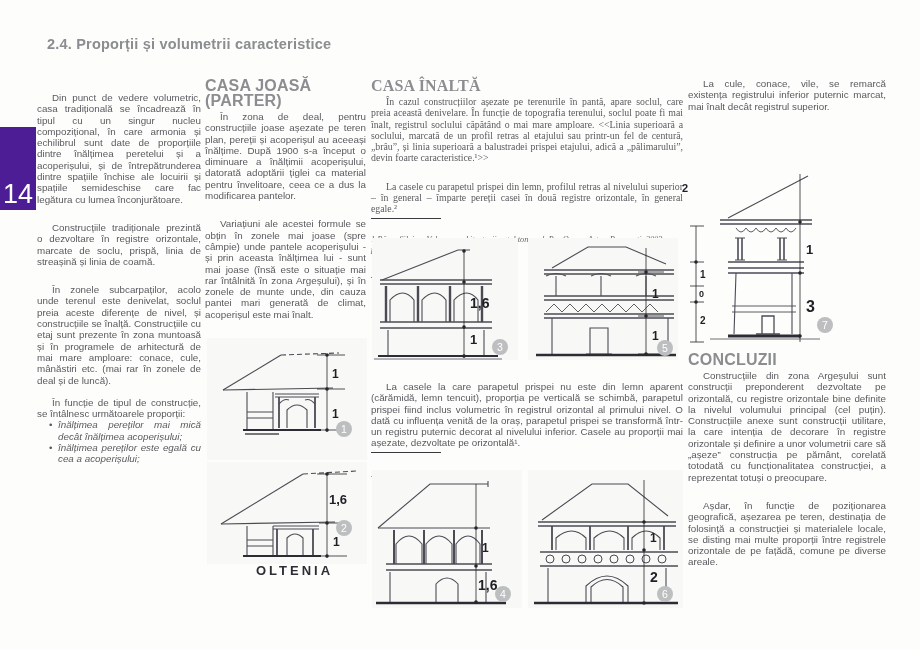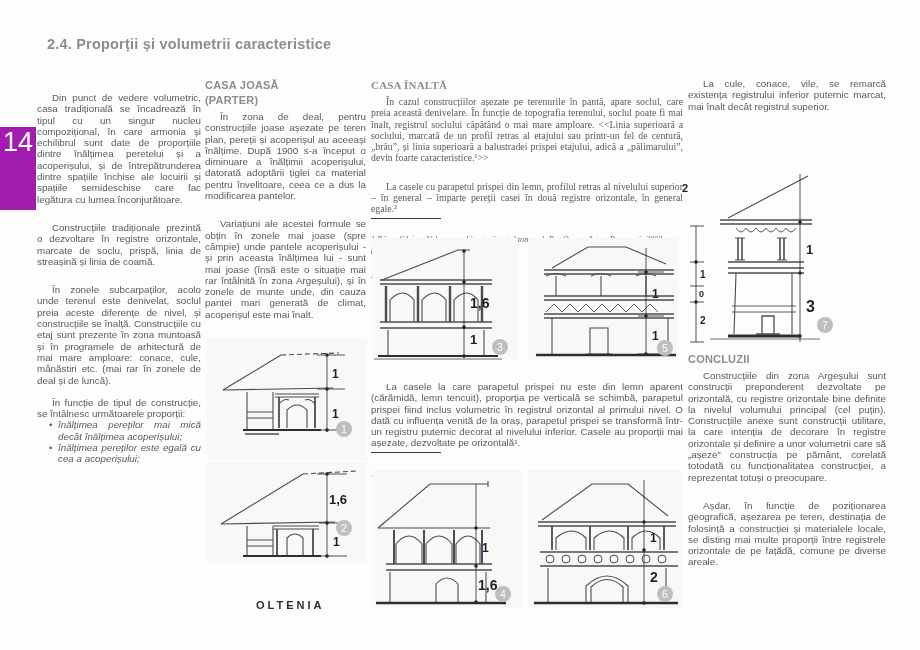--- a/index.html
+++ b/index.html
@@ -3,49 +3,49 @@
 <meta charset="utf-8">
 <style>
   * { margin:0; padding:0; box-sizing:border-box; }
   html,body { background:#ffffff; }
   body { font-family:"Liberation Sans", sans-serif; }
   #page { position:relative; width:920px; height:650px; background:#fdfdfc; overflow:hidden; }
 
   .page-title { position:absolute; left:47px; top:36px; font-size:14.5px; font-weight:bold;
                 color:#8b8d90; letter-spacing:.2px; }
 
-  .page-tab { position:absolute; left:0; top:127px; width:36px; height:83px; background:#a21caf;
-              color:#ffffff; display:flex; align-items:flex-start; justify-content:center;
+  .page-tab { position:absolute; left:0; top:127px; width:36px; height:83px; background:#4c1d95;
+              color:#ffffff; display:flex; align-items:flex-end; justify-content:center;
               font-size:27px; font-weight:400; }
 
   .col { position:absolute; color:#595a5e; font-size:9.8px; line-height:11.3px; text-align:justify; }
   .col p { text-indent:15px; }
   .col p + p { margin-top:17px; }
   .gap { height:11px; }
 
-  .colhead { font-size:11px; font-weight:bold; color:#8b8d90; line-height:15px;
+  .colhead { font-size:16px; font-weight:bold; color:#8b8d90; line-height:15px;
              letter-spacing:.2px; text-align:left; text-indent:0; margin-bottom:3px; }
 
   .bullets { font-style:italic; padding-left:12px; }
   .bullet-item { position:relative; padding-left:9px; text-align:justify; }
   .bullet-item::before { content:"•"; position:absolute; left:0; top:0; font-style:normal; }
 
   .fnsep { border-top:1.4px solid #3a3a3e; width:70px; margin:3px 0 2px 0; }
   .fn { font-size:8.4px; font-style:italic; color:#66676b; line-height:10.2px; text-align:left; text-indent:0;margin-top:16px; }
 
   .sk { position:absolute; background:#f8f8f6; }
   .sk svg { display:block; width:100%; height:100%; }
   .sk text { font-family:"Liberation Sans", sans-serif; font-weight:bold; fill:#1f1f26; }
 
   .badge { position:absolute; width:16px; height:16px; border-radius:50%; background:#bcbec0;
            color:#ffffff; font-size:10.5px; font-weight:400; display:flex; align-items:center;
            justify-content:center; }
 
-  .caption { position:absolute; font-size:11px; font-weight:bold; letter-spacing:3px;
-             color:#2d2d35;margin-top:36px; }
+  .caption { position:absolute; font-size:13px; font-weight:bold; letter-spacing:3px;
+             color:#2d2d35; }
 </style>
 </head>
 <body>
 
 <div id="page">
 
   <div class="page-title">2.4. Proporții și volumetrii caracteristice</div>
 
   <div class="page-tab">
     <span>14</span>

